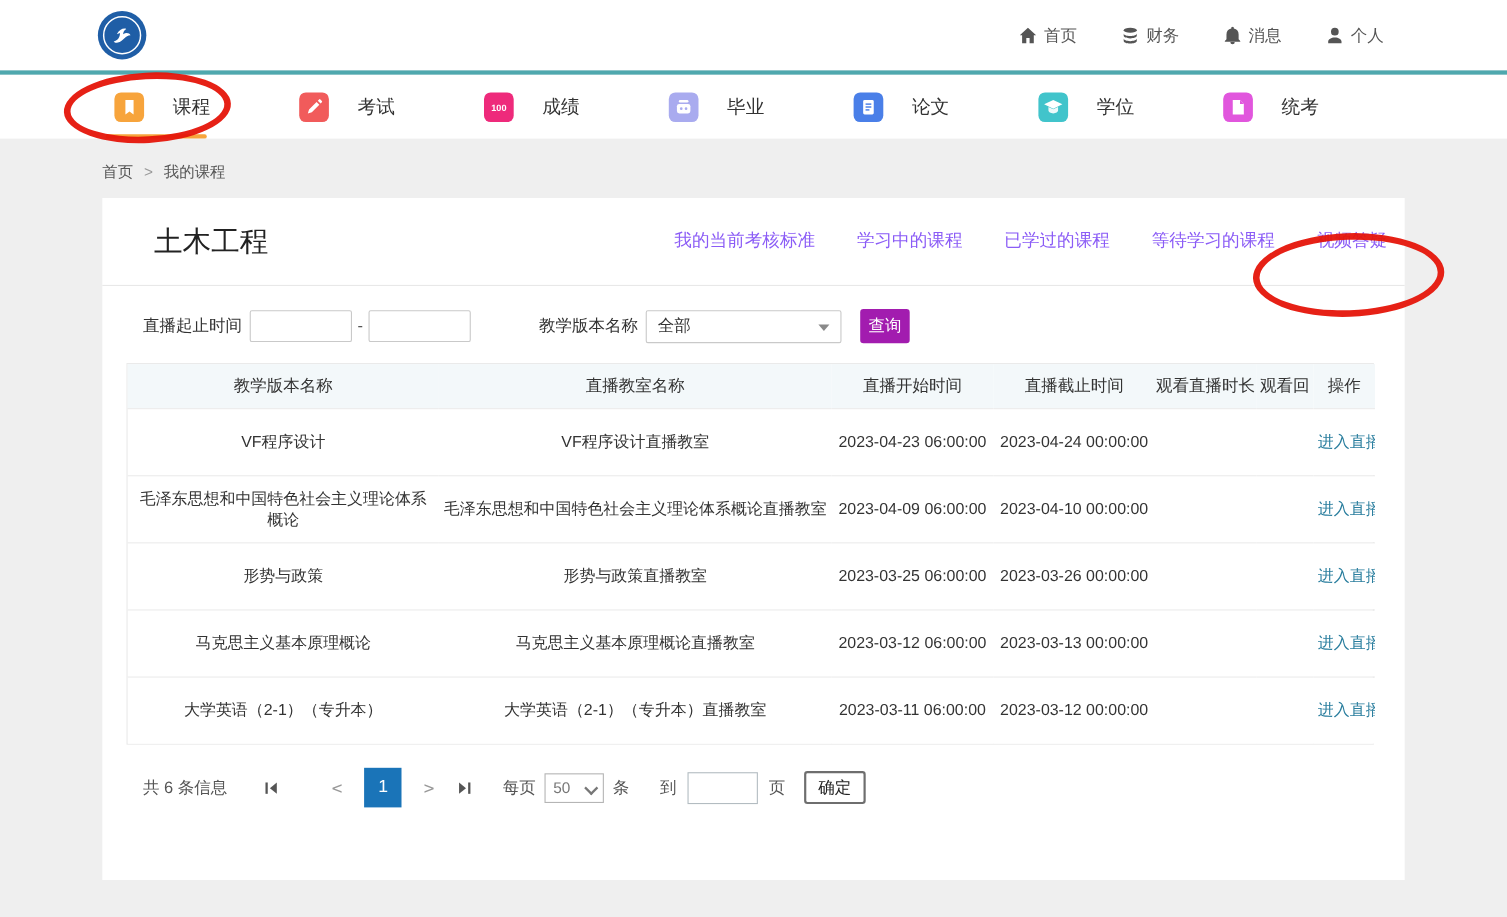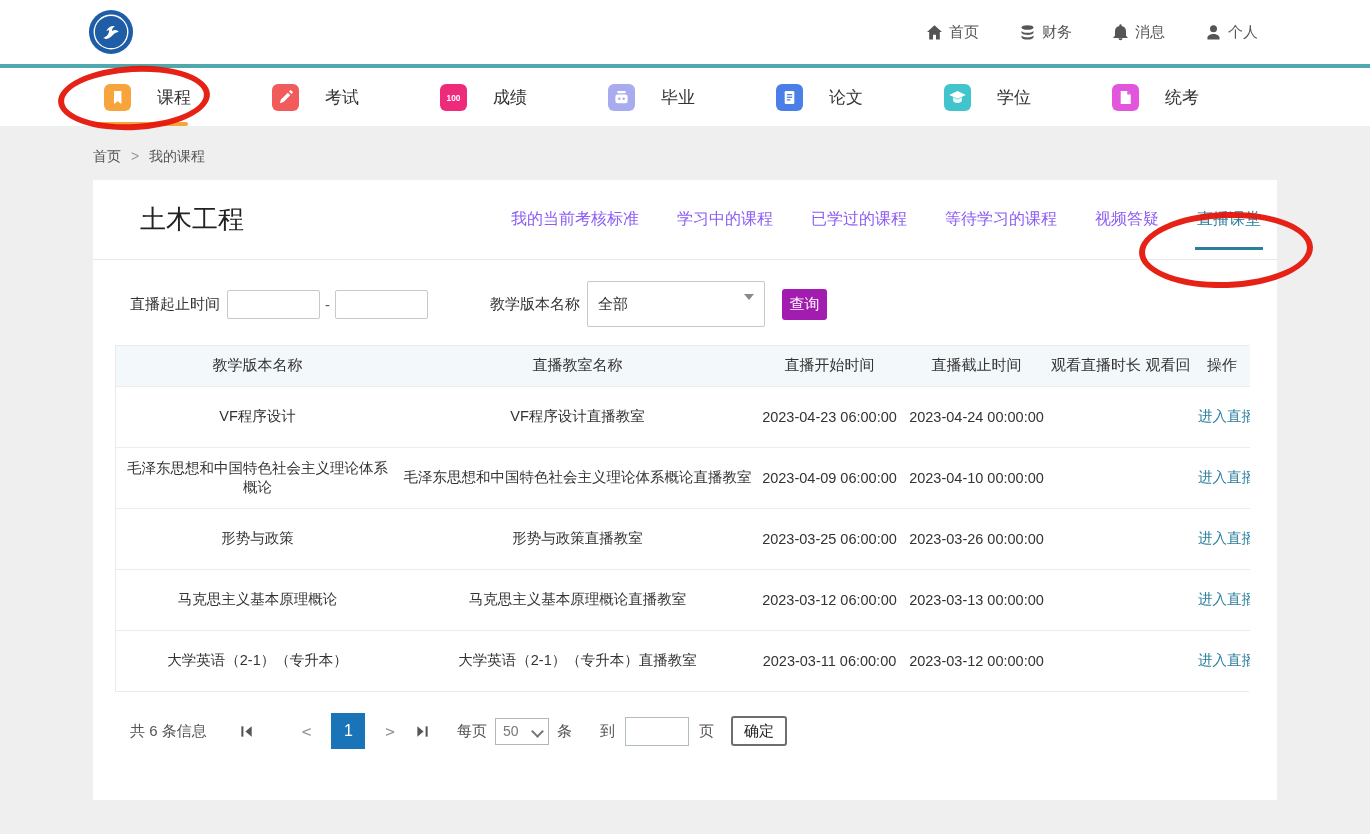--- a/index.html
+++ b/index.html
@@ -41,21 +41,21 @@
   .tab { font-size:16px; color:#8b5cf6; cursor:pointer; height:100%; display:flex; align-items:center; position:relative; white-space:nowrap; }
   .tab.active { color:#2a7e9e; }
   .tab.active::after { content:""; position:absolute; left:50%; transform:translateX(-50%); bottom:9px; width:68px; height:3px; background:#2a7e9e; }
 
   
   .filter-row { display:flex; align-items:center; padding:21px 0 18px 37px; font-size:15px; color:#333; }
   .filter-label { margin-right:7px; white-space:nowrap; }
   .text-input { width:93px; height:29px; border:1px solid #c9c9c9; border-radius:2px; background:#fff; padding:0 6px; font-size:14px; }
   .dash { margin:0 5px; color:#555; }
   .gap-lg { width:62px; }
-  .select-box { position:relative; width:178px; height:46px; border:1px solid #c9c9c9; border-radius:2px; background:#fff; display:flex; align-items:center; padding:0 24px 0 10px; cursor:pointer; font-size:15px; color:#333; }
+  .select-box { position:relative; width:178px; height:30px; border:1px solid #c9c9c9; border-radius:2px; background:#fff; display:flex; align-items:center; padding:0 24px 0 10px; cursor:pointer; font-size:15px; color:#333; }
   .select-box::after { content:""; position:absolute; right:10px; top:12px; border-left:5px solid transparent; border-right:5px solid transparent; border-top:6px solid #8a8a8a; }
   .query-btn { margin-left:17px; width:45px; height:31px; background:#a21caf; color:#fff; border:none; border-radius:3px; font-size:15px; cursor:pointer; }
 
   
   .table-wrap { margin:0 28px 0 22px; border:1px solid #eaeaea; }
   table { width:100%; border-collapse:collapse; table-layout:fixed; }
   thead tr { background:#f3f8fa; height:40px; }
   th { font-size:15px; font-weight:500; color:#333; text-align:center; }
   tbody tr { height:61px; border-top:1px solid #ececec; background:#fff; }
   td { font-size:14.5px; color:#333; text-align:center; padding:0 4px; overflow:hidden; }
@@ -203,21 +203,20 @@
   <div class="card">
 
     <div class="card-header">
       <div class="page-title">土木工程</div>
       <div class="tabs">
         <div class="tab">我的当前考核标准</div>
         <div class="tab">学习中的课程</div>
         <div class="tab">已学过的课程</div>
         <div class="tab">等待学习的课程</div>
         <div class="tab">视频答疑</div>
-        <div class="tab active">直播课堂</div>
       </div>
     </div>
 
     <div class="filter-row">
       <span class="filter-label">直播起止时间</span>
       <input class="text-input" type="text" value="" style="">
       <span class="dash">-</span>
       <input class="text-input" type="text" value="" style="">
       <span class="gap-lg"></span>
       <span class="filter-label">教学版本名称</span>

